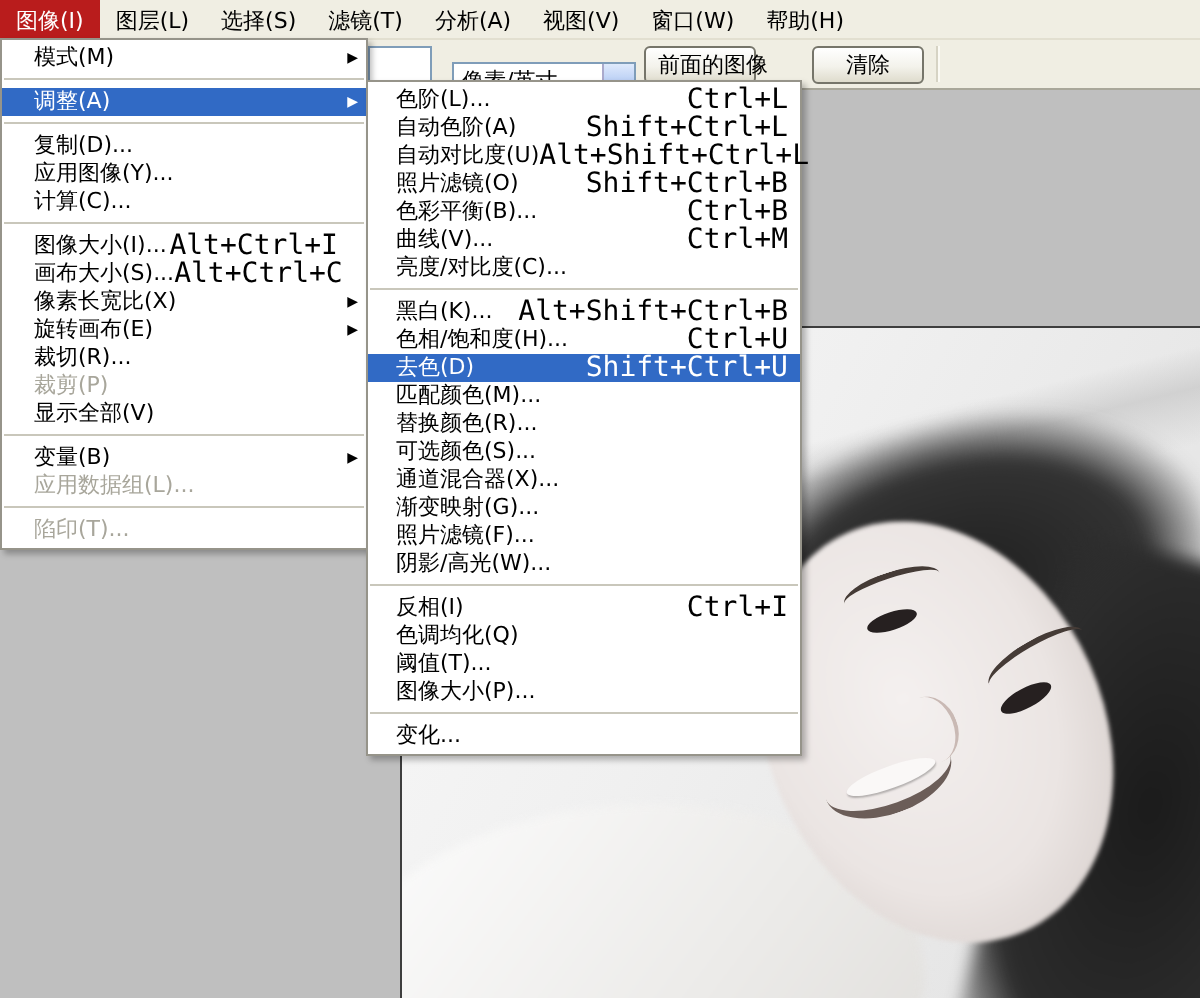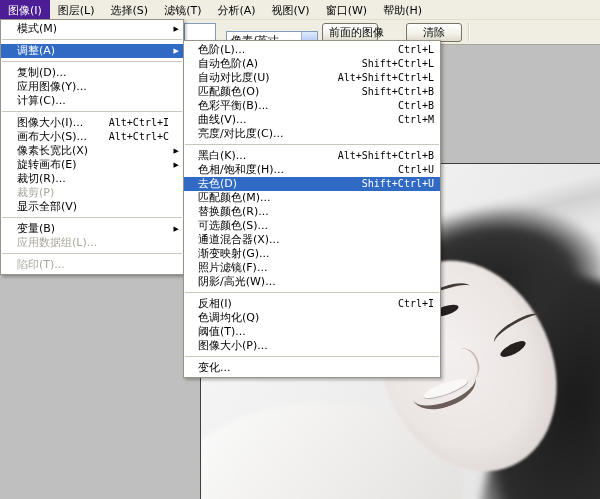--- a/index.html
+++ b/index.html
@@ -8,21 +8,21 @@
     font-family:"DejaVu Sans",sans-serif;font-size:11px;color:#000;
     background:#bfbfbf;
   }
   
   .menubar{
     position:absolute;top:0;left:0;right:0;height:19px;
     background:#f0eee3;border-bottom:1px solid #e2dfd0;
     display:flex;align-items:stretch;z-index:3;
   }
   .mb-item{padding:3px 8px 0 8px;white-space:nowrap;cursor:default;}
-  .mb-item.active{background:#4c1d95;color:#fff;}
+  .mb-item.active{background:#b91c1c;color:#fff;}
   
   .optionsbar{
     position:absolute;top:20px;left:0;right:0;height:24px;
     background:#f0eee3;border-bottom:1px solid #a9a79a;z-index:2;
   }
   .opt-input{
     position:absolute;left:184px;top:3px;width:32px;height:18px;
     box-sizing:border-box;border:1px solid #7f9db9;background:#fff;
     font-family:inherit;font-size:11px;padding:0 2px;
   }
@@ -88,30 +88,30 @@
   .p-teeth{left:221px;top:219px;width:47px;height:11px;
     background:#faf8f7;border-radius:50%;transform:rotate(-20deg);
     box-shadow:0 1px 1px rgba(0,0,0,.25);}
   
   .menu{
     position:absolute;background:#fff;border:1px solid #96948a;
     box-shadow:2px 2px 3px rgba(0,0,0,.28);
     padding:2px 0;box-sizing:border-box;z-index:10;
   }
   .menu-main{left:0;top:19px;width:184px;}
-  .menu-sub{left:183px;top:40px;width:258px;z-index:11;}
+  .menu-sub{left:183px;top:40px;width:218px;z-index:11;}
   .menu-item{
     display:flex;align-items:flex-end;height:14px;line-height:14px;
     padding:0 6px 0 16px;white-space:nowrap;cursor:default;
   }
   .menu-sub .menu-item{padding-left:14px;}
   .menu-item.hl{background:#316ac5;color:#fff;}
   .menu-item.dis{color:#a8a69b;}
   .mi-shortcut{
-    margin-left:auto;font-family:"DejaVu Sans Mono",monospace;font-size:10px;
+    margin-left:auto;font-family:"DejaVu Sans Mono",monospace;font-size:14px;
   }
   .menu-main .mi-shortcut{padding-right:8px;}
   .mi-arrow{margin-left:auto;font-size:7px;margin-right:-2px;}
   .menu-sep{margin:3px 1px;height:0;border-top:1px solid #c9c7bb;border-bottom:1px solid #ffffff;}
 </style>
 </head>
 <body>
 
 <div class="menubar" id="menubar">
     <div class="mb-item active">图像(I)</div>
@@ -218,21 +218,21 @@
     </div>
     <div class="menu-item">
       <span class="mi-label">自动色阶(A)</span>
       <span class="mi-shortcut">Shift+Ctrl+L</span>
     </div>
     <div class="menu-item">
       <span class="mi-label">自动对比度(U)</span>
       <span class="mi-shortcut">Alt+Shift+Ctrl+L</span>
     </div>
     <div class="menu-item">
-      <span class="mi-label">匹配颜色(O)</span>
+      <span class="mi-label">照片滤镜(O)</span>
       <span class="mi-shortcut">Shift+Ctrl+B</span>
     </div>
     <div class="menu-item">
       <span class="mi-label">色彩平衡(B)...</span>
       <span class="mi-shortcut">Ctrl+B</span>
     </div>
     <div class="menu-item">
       <span class="mi-label">曲线(V)...</span>
       <span class="mi-shortcut">Ctrl+M</span>
     </div>

